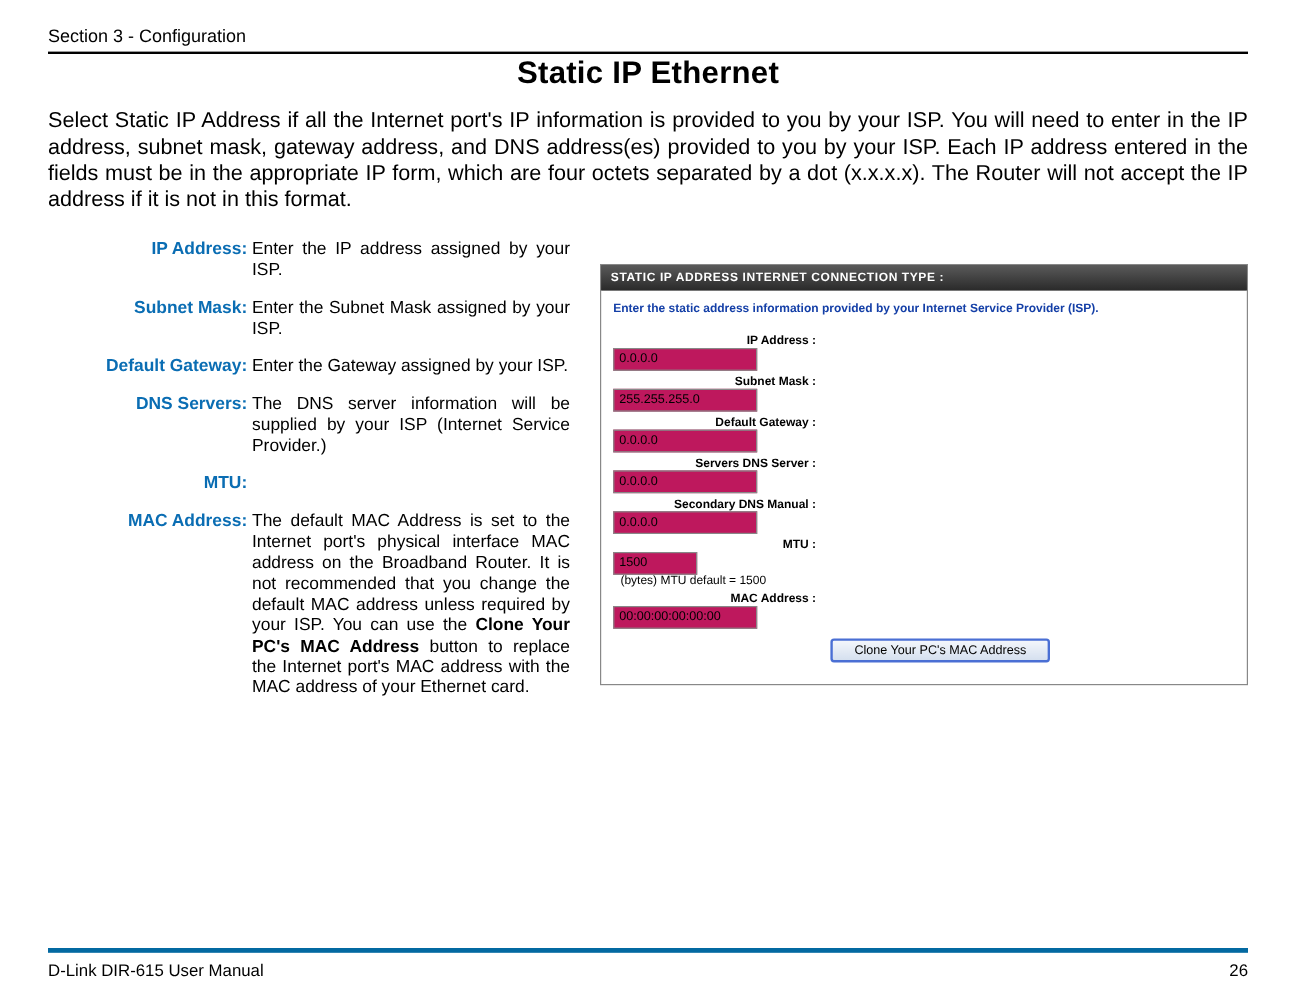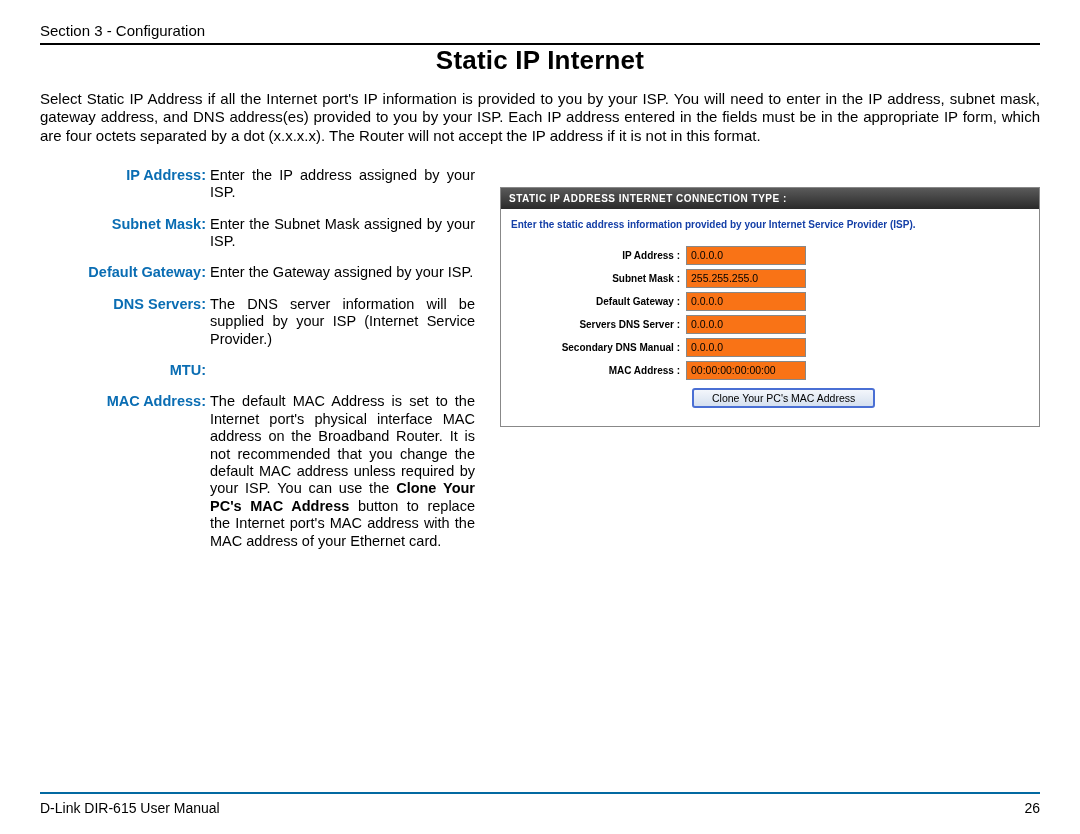--- a/index.html
+++ b/index.html
@@ -22,21 +22,21 @@
   }
   .title {
     text-align: center;
     font-size: 26px;
     font-weight: 700;
     margin-bottom: 14px;
     font-family: "Arial Narrow", Arial, sans-serif;
     letter-spacing: 0.2px;
   }
   .intro {
-    font-size: 15px;
+    font-size: 18px;
     line-height: 1.22;
     text-align: justify;
     margin-bottom: 22px;
   }
   .columns {
     display: flex;
     gap: 25px;
   }
   .left-col { width: 460px; }
   .right-col { flex: 1; }
@@ -77,38 +77,39 @@
     padding: 5px 8px;
   }
   .panel-instr {
     color: #143fa7;
     font-weight: 700;
     font-size: 10px;
     padding: 10px 10px 14px 10px;
   }
   .form-row {
     display: flex;
-    align-items: center;
+    align-items: flex-start;
     padding: 2px 10px;
+    flex-direction: column;
   }
   .form-label {
     width: 175px;
     text-align: right;
     font-weight: 700;
     font-size: 10px;
     padding-right: 6px;
   }
   .form-input {
     border: 1px solid #888;
     font-family: Verdana, sans-serif;
     font-size: 10.5px;
     padding: 2px 4px;
     width: 120px;
     height: 19px;
-    background: #f97316;
+    background: #be185d;
   }
   .form-input.narrow { width: 70px; }
   .mtu-extra { font-size: 10px; padding-left: 6px;}
   .clone-row {
     display:flex;
     padding: 6px 10px 18px 10px;
   }
   .clone-spacer { width: 181px; flex-shrink:0;}
   .clone-btn {
     background: linear-gradient(#f3f6fb,#d5e0ef);
@@ -118,33 +119,33 @@
     font-size: 10.5px;
     padding: 2px 18px;
     color: #000;
     cursor: pointer;
   }
   .footer {
     position: absolute;
     bottom: 18px;
     left: 40px;
     right: 40px;
-    border-top: 2px solid #0369a1;
+    border-top: 4px solid #0369a1;
     padding-top: 6px;
     font-size: 14px;
     display: flex;
     justify-content: space-between;
   }
 </style>
 </head>
 <body>
 
 <div class="page">
   <div class="section-header">Section 3 - Configuration</div>
-  <div class="title">Static IP Internet</div>
+  <div class="title">Static IP Ethernet</div>
   <div class="intro">Select Static IP Address if all the Internet port's IP information is provided to you by your ISP. You will need to enter in the IP address, subnet mask, gateway address, and DNS address(es) provided to you by your ISP. Each IP address entered in the fields must be in the appropriate IP form, which are four octets separated by a dot (x.x.x.x). The Router will not accept the IP address if it is not in this format.</div>
 
   <div class="columns">
     <div class="left-col">
 
       <div class="def-item">
         <div class="def-label">IP Address:</div>
         <div class="def-desc">Enter the IP address assigned by your ISP.</div>
       </div>
 
@@ -195,20 +196,25 @@
         </div>
         <div class="form-row">
           <div class="form-label">Servers DNS Server :</div>
           <input class="form-input" value="0.0.0.0" style="">
         </div>
         <div class="form-row">
           <div class="form-label">Secondary DNS Manual :</div>
           <input class="form-input" value="0.0.0.0" style="">
         </div>
         <div class="form-row">
+          <div class="form-label">MTU :</div>
+          <input class="form-input narrow" value="1500" style="">
+          <span class="mtu-extra">(bytes)   MTU default = 1500</span>
+        </div>
+        <div class="form-row">
           <div class="form-label">MAC Address :</div>
           <input class="form-input" value="00:00:00:00:00:00" style="">
         </div>
         <div class="clone-row">
           <div class="clone-spacer"></div>
           <button class="clone-btn">Clone Your PC's MAC Address</button>
         </div>
       </div>
     </div>
   </div>

